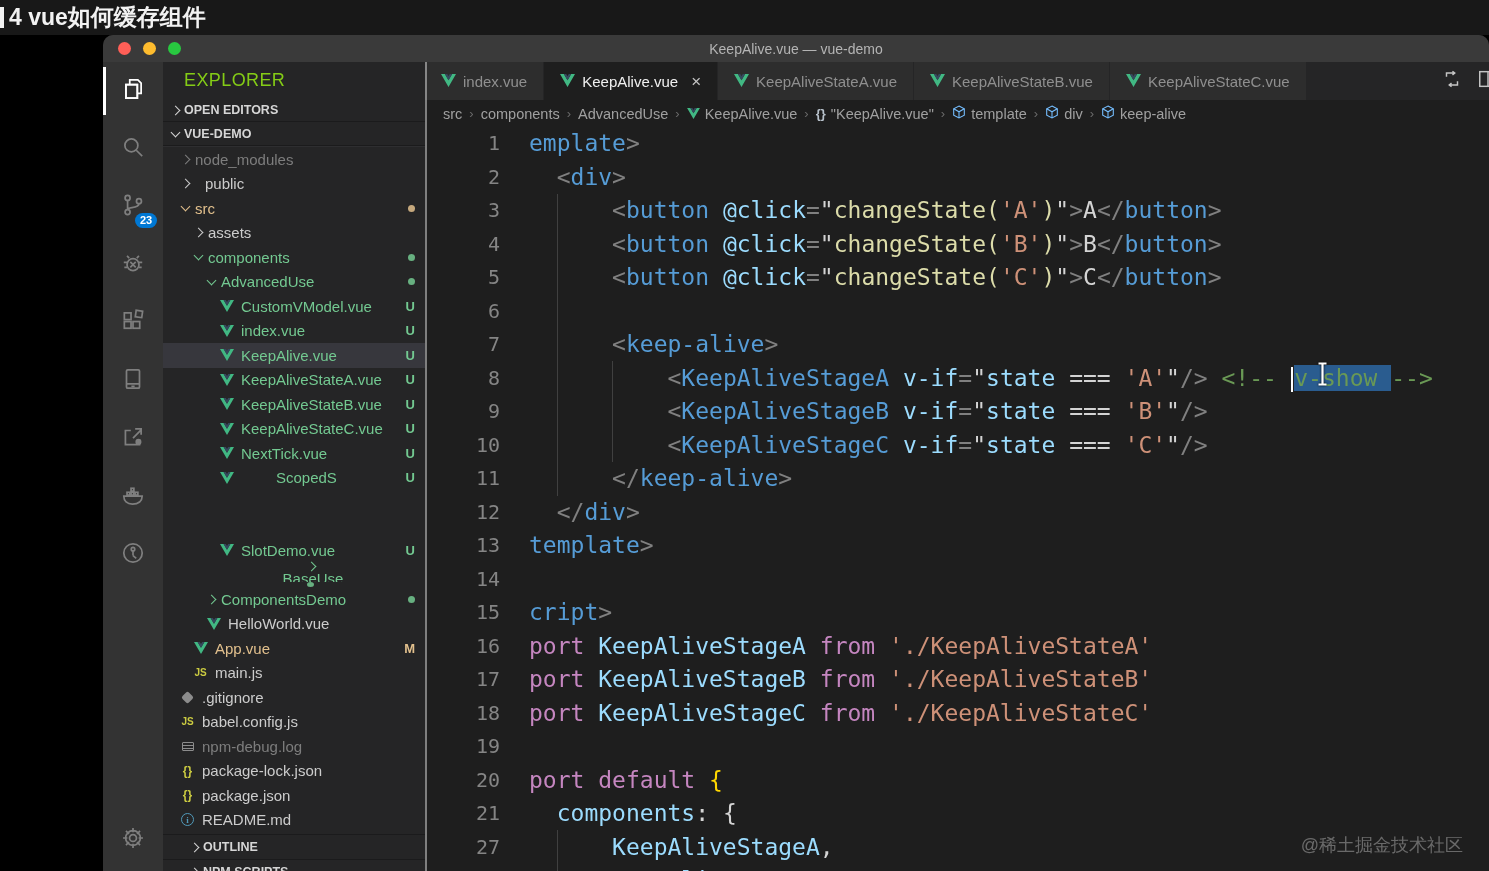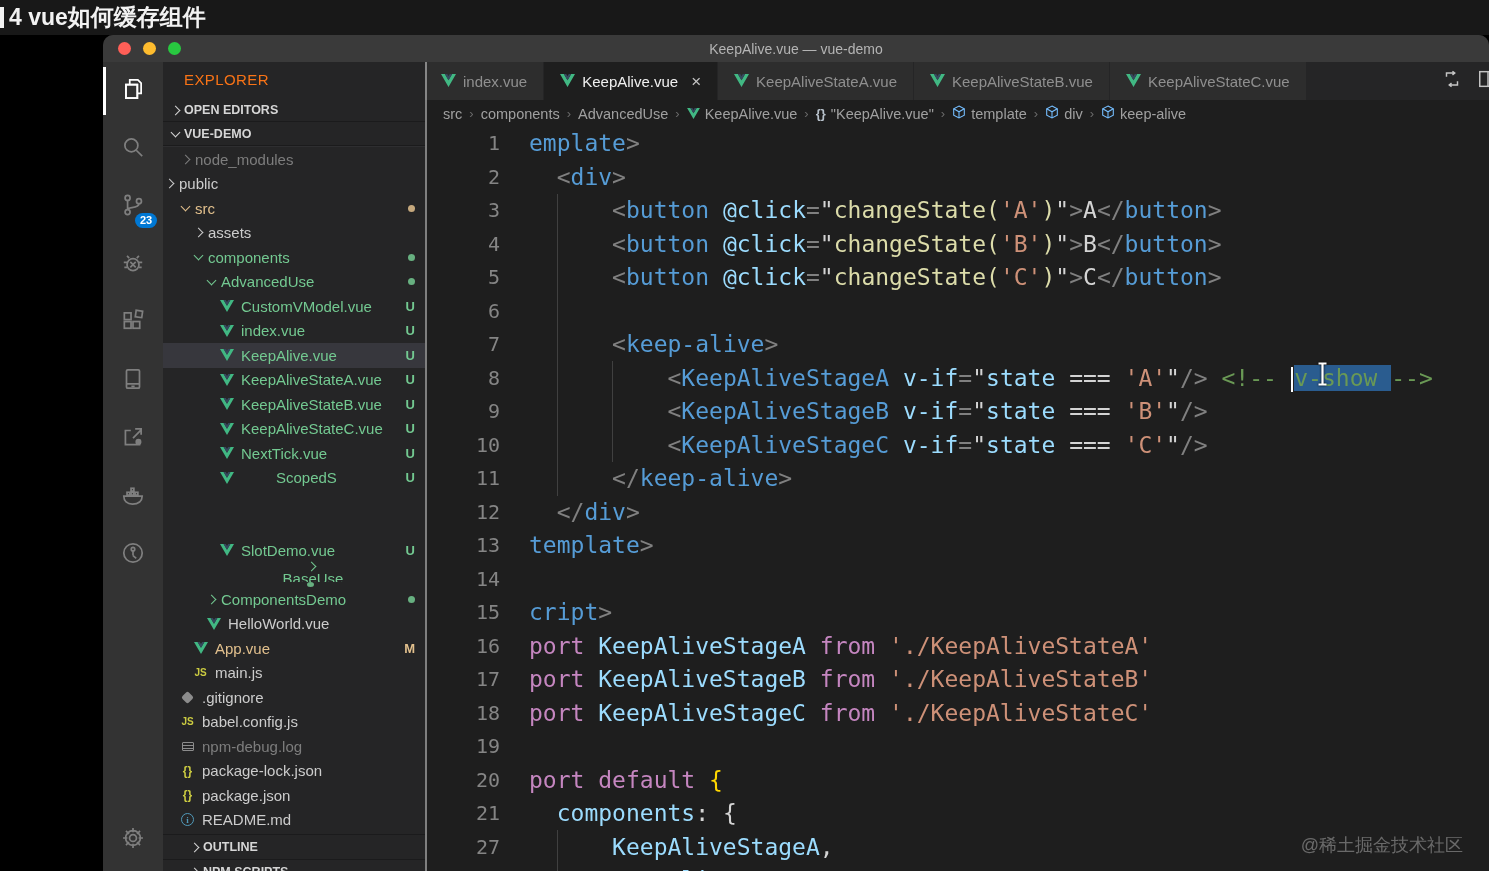--- a/index.html
+++ b/index.html
@@ -27,21 +27,21 @@
   .activitybar { width:60px; background:#333333; position:relative; flex:none; }
   .ab-item { height:58px; display:flex; align-items:center; justify-content:center; color:#7f7f7f; position:relative; cursor:pointer; }
   .ab-item.active { color:#ffffff; }
   .ab-item.active::before { content:""; position:absolute; left:0; top:5px; bottom:5px; width:2.5px; background:#fff; }
   .ab-badge { position:absolute; right:6px; bottom:8px; background:#0078d4; color:#fff; font-size:11px; font-weight:bold;
     min-width:22px; height:15px; line-height:15px; border-radius:8px; text-align:center; padding:0 4px; }
   .ab-bottom { position:absolute; bottom:2px; left:0; width:60px; }
 
   
   .sidebar { width:262px; background:#252526; flex:none; position:relative; overflow:hidden; color:#cccccc; }
-  .sb-title { height:36px; line-height:36px; padding-left:21px; font-size:15px; color:#f97316; letter-spacing:.4px; }
+  .sb-title { height:36px; line-height:36px; padding-left:21px; font-size:18px; color:#84cc16; letter-spacing:.4px; }
   .sb-section { height:24px; display:flex; align-items:center; font-weight:bold; font-size:12.5px; color:#d6d6d6;
     padding-left:6px; gap:5px; cursor:pointer; background:#252526; }
   .sb-section.shaded { box-shadow:0 -1px 0 #1b1b1c inset, 0 1px 0 #2e2e30; }
   .chev { width:7px; height:7px; border-right:1.6px solid currentColor; border-bottom:1.6px solid currentColor;
     display:inline-block; flex:none; }
   .chev.right { transform:rotate(-45deg); margin-left:3px; }
   .chev.down  { transform:rotate(45deg);  margin-top:-3px; margin-left:3px; }
   .tree { margin-top:1px; }
   .tree-row { height:24.5px; display:flex; align-items:center; font-size:15px; padding-right:10px; cursor:pointer; position:relative; }
   .tree-row.selected { background:#37373d; }
@@ -202,21 +202,21 @@
               <span class="chev down"></span>
               <span>VUE-DEMO</span>
             </div>
           </div>
         <div class="tree" id="file-tree">
             <div class="tree-row c-dim" style="padding-left: 16px;">
               <span class="chev right"></span>
               <span class="label">node_modules</span>
               <span class="spacer"></span>
             </div>
-            <div class="tree-row c-default" style="">
+            <div class="tree-row c-default" style="padding-left: 16px; gap: 10px;">
               <span class="chev right"></span>
               <span class="label">public</span>
               <span class="spacer"></span>
             </div>
             <div class="tree-row c-modified" style="padding-left: 16px;">
               <span class="chev down"></span>
               <span class="label">src</span>
               <span class="spacer"></span>
               <span class="badge-dot"></span>
             </div>

